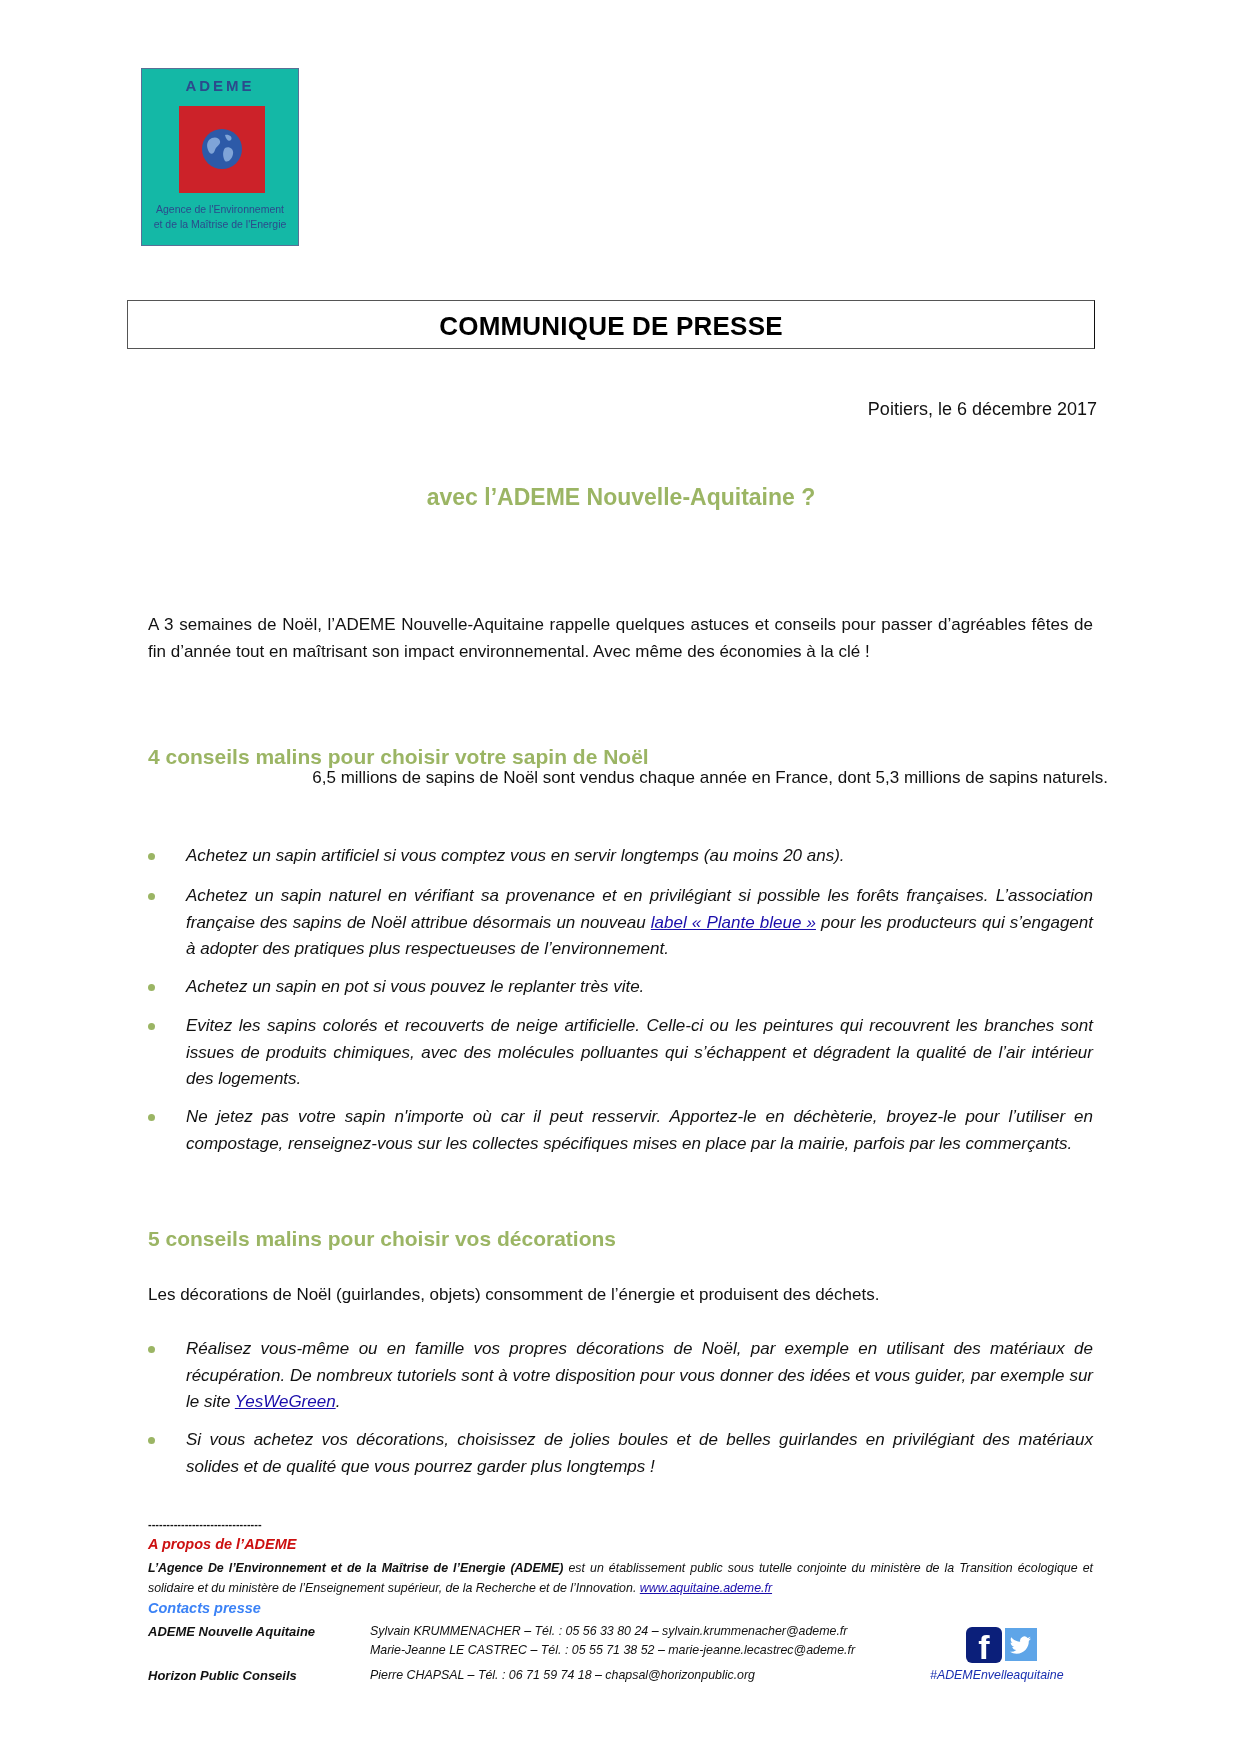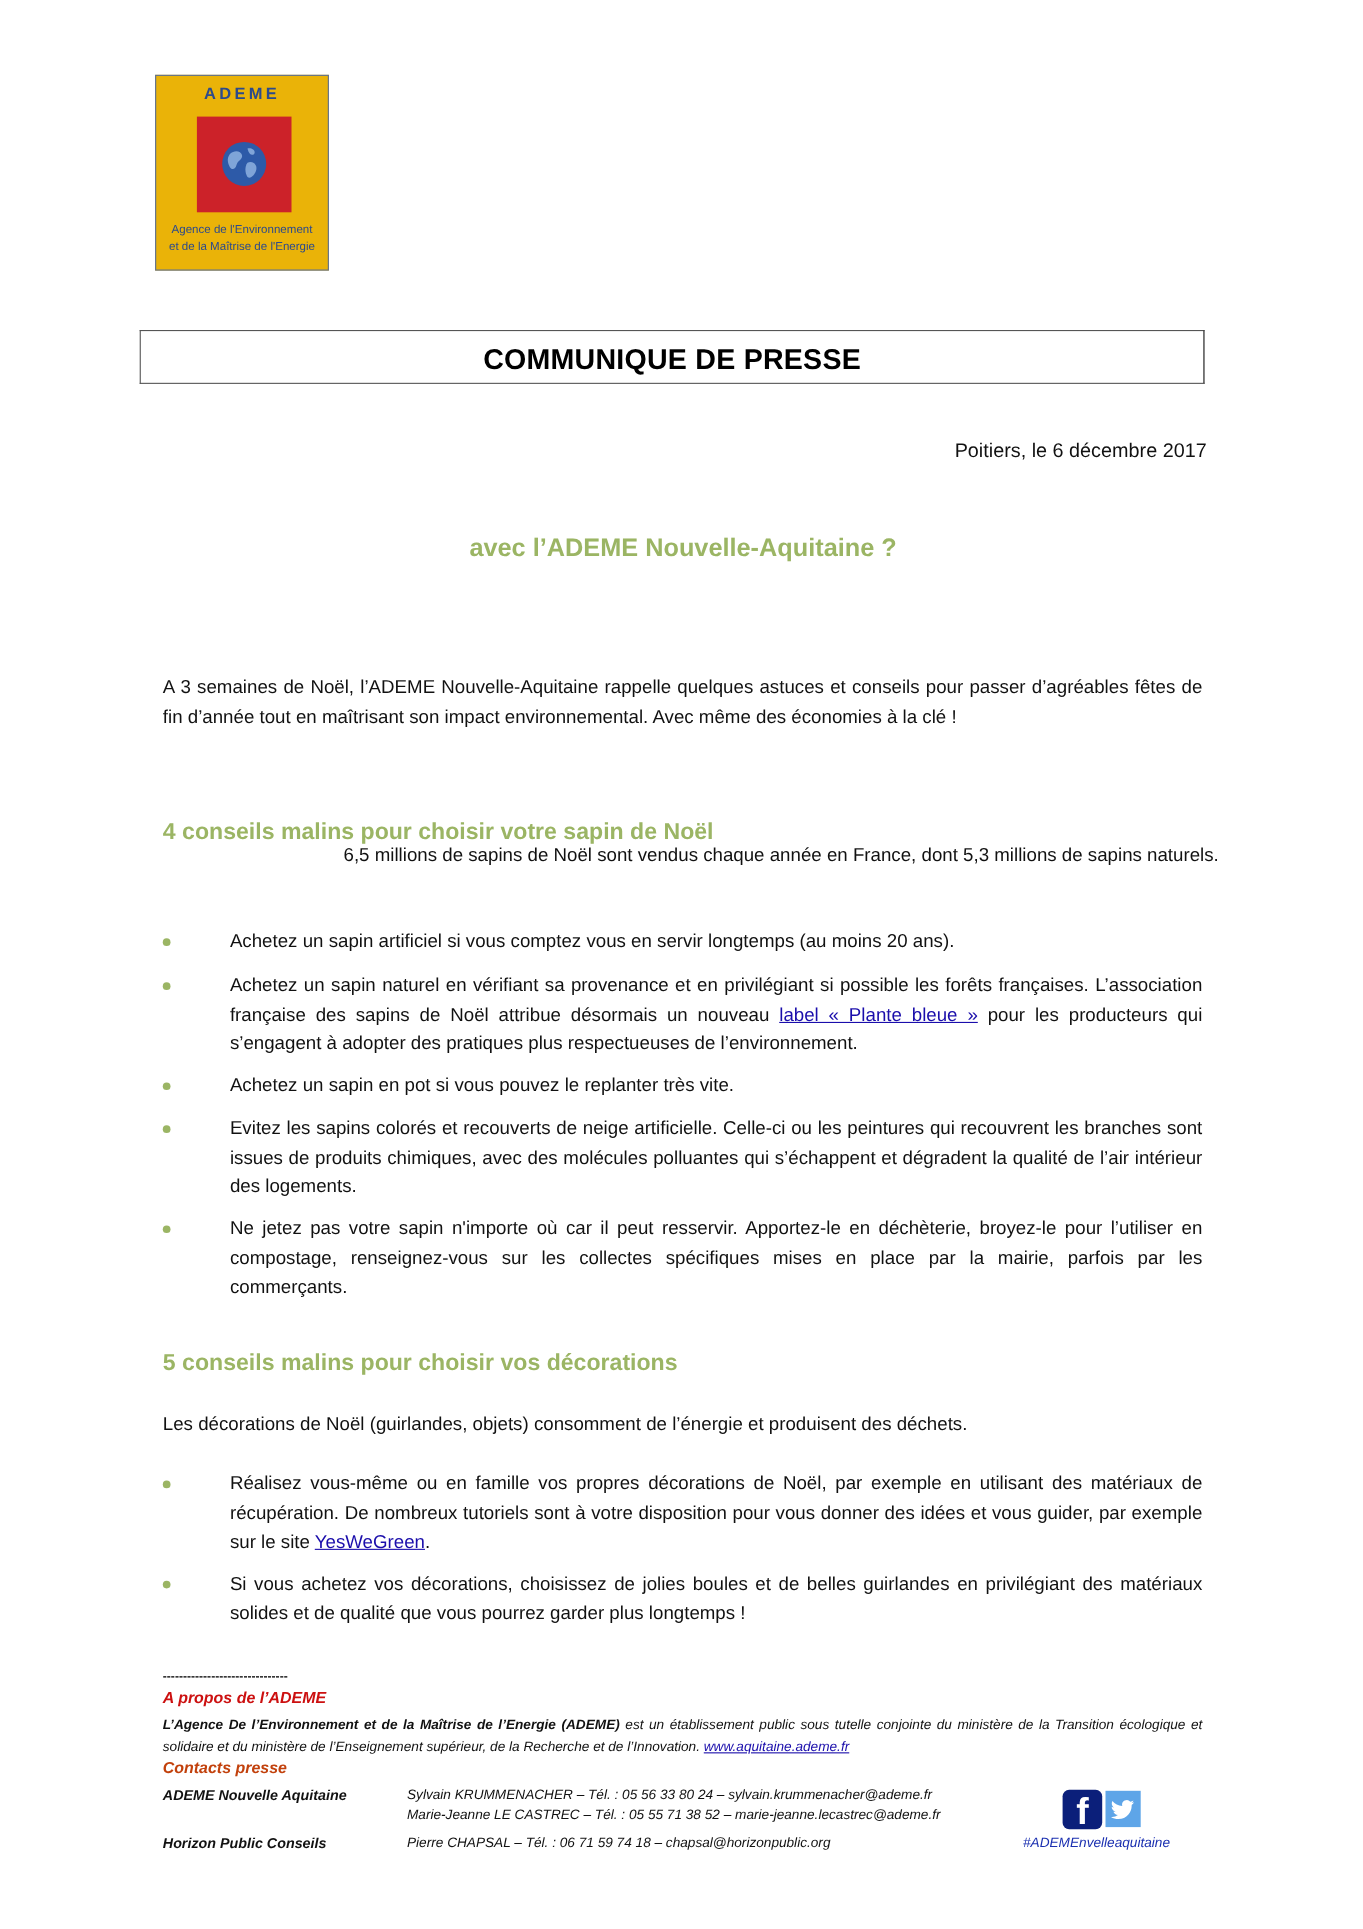--- a/index.html
+++ b/index.html
@@ -2,21 +2,21 @@
 <html><head>
 <meta charset="utf-8">
 <style>
   * { box-sizing: border-box; margin: 0; padding: 0; }
   html, body { width: 1239px; height: 1754px; background: #ffffff; }
   body { position: relative; overflow: hidden; font-family: "Liberation Sans", sans-serif; color: #111; }
 
   .abs { position: absolute; }
 
   
-  #logo-box { left: 141px; top: 68px; width: 158px; height: 178px; border: 1px solid #5a6f96; background: #eab308; }
+  #logo-box { left: 141px; top: 68px; width: 158px; height: 178px; border: 1px solid #5a6f96; background: #14b8a6; }
   #logo-word { left: 0; top: 8px; width: 100%; text-align: center; font-weight: bold; color: #2c4a8c; font-size: 15px; letter-spacing: 3px; }
   #logo-red { left: 37px; top: 37px; width: 86px; height: 87px; background: #cc2229; }
   #logo-globe { left: 22px; top: 22px; width: 42px; height: 42px; }
   #logo-sub { left: 0; top: 133px; width: 100%; text-align: center; color: #2c4a8c; font-size: 10.5px; line-height: 15px; }
 
   
   #press-box { left: 127px; top: 300px; width: 968px; height: 49px; border: 1.5px solid #555; border-right-color: #111; }
   #press-title { left: 0; top: 10px; width: 100%; text-align: center; font-weight: bold; font-size: 26px; letter-spacing: 0.2px; color: #000; }
 
   #date { right: 142px; top: 399px; font-size: 18px; color: #111; }
@@ -25,40 +25,40 @@
 
   .body-text { font-size: 17px; line-height: 26.5px; color: #111; text-align: justify; }
   #intro { left: 148px; top: 612px; width: 945px; }
 
   .section-h { color: #9bb564; font-weight: bold; font-size: 21px; }
   #h1 { left: 148px; top: 745px; }
   #stats { left: 148px; top: 765px; width: 960px; text-align: right; }
 
   .bullet { position: absolute; left: 148px; width: 945px; }
   .bullet .dot { position: absolute; left: 0; top: 10px; width: 7px; height: 7px; border-radius: 50%; background: #9bb564; }
-  .bullet .btext { margin-left: 61px; }
+  .bullet .btext { margin-left: 38px; font-style: italic; }
   .link { color: #1a0dab; text-decoration: underline; }
 
   #b1 { top: 843px; }
   #b2 { top: 883px; }
   #b3 { top: 974px; }
   #b4 { top: 1013px; }
   #b5 { top: 1104px; }
 
   #h2 { left: 148px; top: 1227px; }
   #deco-intro { left: 148px; top: 1282px; width: 960px; text-align: left; }
   #b6 { top: 1336px; }
   #b7 { top: 1427px; }
 
   
   #dashes { left: 148px; top: 1518px; font-size: 11px; font-weight: bold; color: #111; letter-spacing: 0px; }
   #about-h { left: 148px; top: 1536px; color: #cc1010; font-weight: bold; font-style: italic; font-size: 14.5px; }
   #about-body { left: 148px; top: 1558px; width: 945px; font-size: 12.4px; line-height: 20px; font-style: italic; color: #111; text-align: justify; }
   #about-body b { font-weight: bold; }
-  #contacts-h { left: 148px; top: 1600px; color: #c2410c; font-weight: bold; font-style: italic; font-size: 14.5px; }
+  #contacts-h { left: 148px; top: 1600px; color: #3b82f6; font-weight: bold; font-style: italic; font-size: 14.5px; }
   .contact-org { position: absolute; left: 148px; font-size: 13px; font-weight: bold; font-style: italic; color: #111; }
   .contact-line { position: absolute; left: 370px; font-size: 12.4px; font-style: italic; color: #111; }
   #org1 { top: 1624px; }
   #c1 { top: 1624px; }
   #c2 { top: 1643px; }
   #org2 { top: 1668px; }
   #c3 { top: 1668px; }
 
   #fb-icon { left: 966px; top: 1627px; width: 36px; height: 36px; background: #0b1f7a; border-radius: 6px; color: #fff; font-weight: bold; font-size: 34px; text-align: center; line-height: 40px; overflow: hidden; }
   #tw-icon { left: 1005px; top: 1628px; width: 32px; height: 33px; background: #5ea5e8; }

